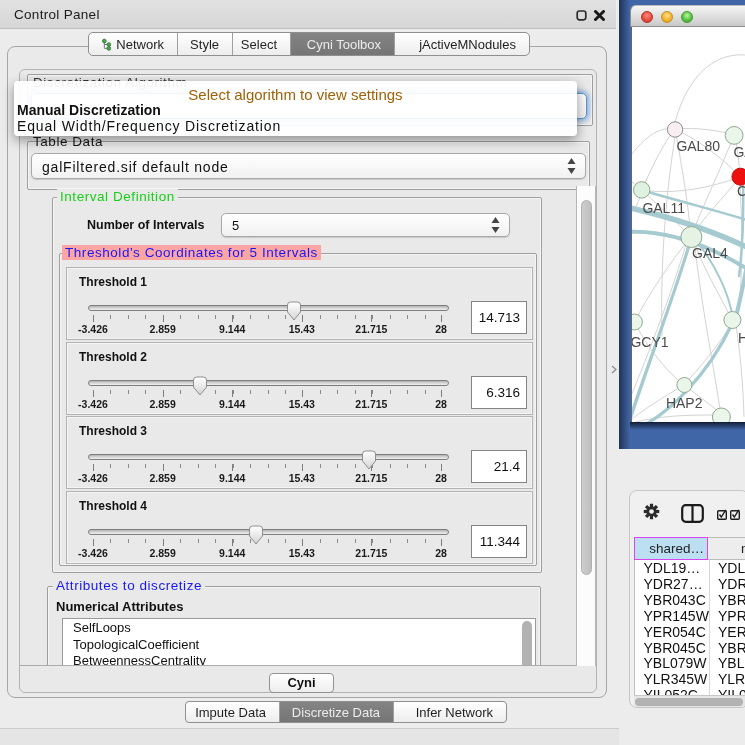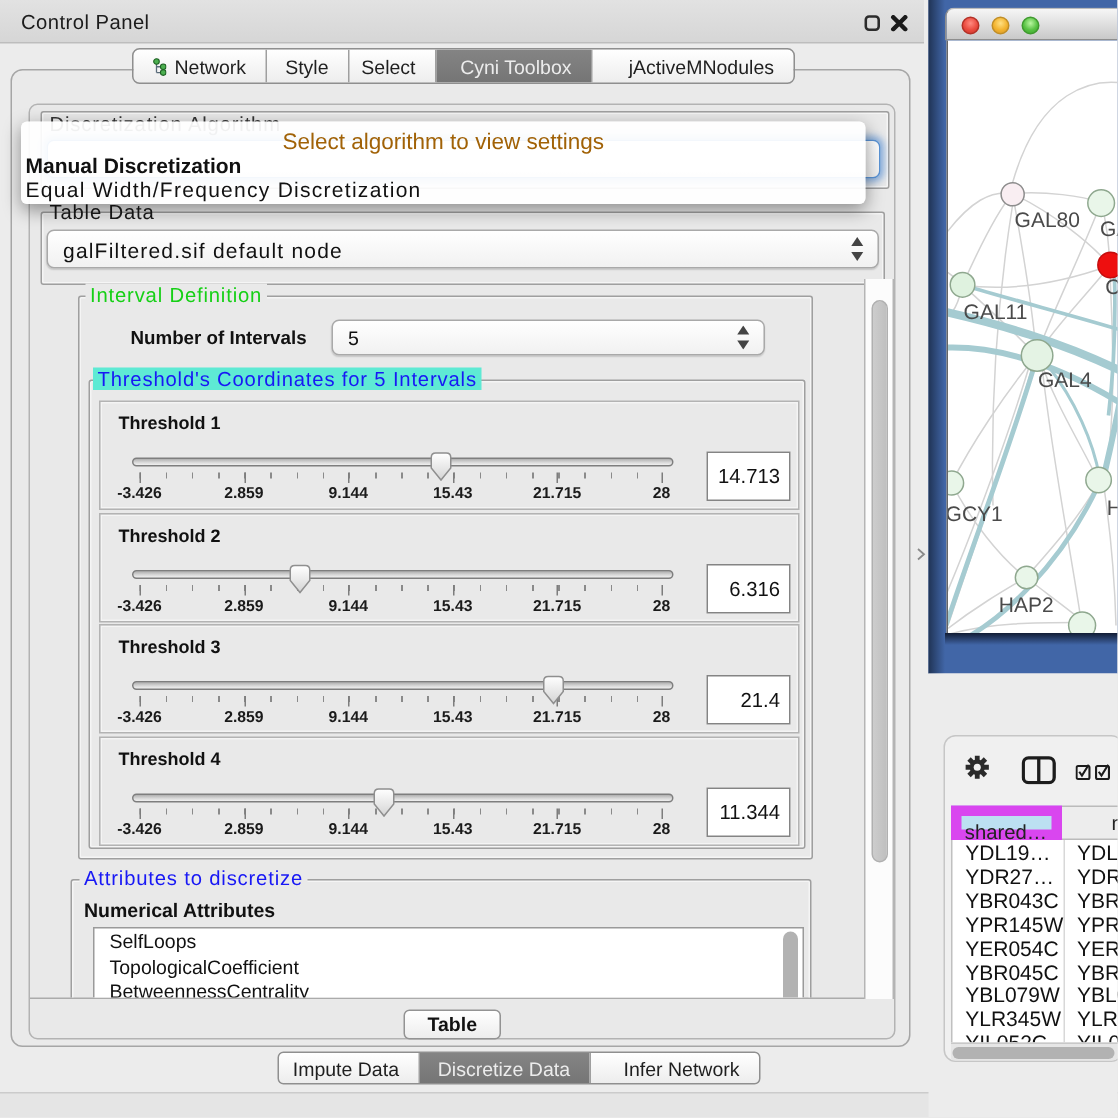--- a/index.html
+++ b/index.html
@@ -97,21 +97,21 @@
   <div style="position:absolute;left:67px;top:32px;font-size:12.5px;font-weight:bold;color:#111;">Number of Intervals</div>
   <div class="combo" style="left:201px;top:27px;width:289px;height:24px;">
     <span style="position:absolute;left:10px;top:4px;">5</span>
     <svg class="ar" viewBox="0 0 9 16">
         <path d="M4.5 0 L8.5 6 L0.5 6 Z" fill="#444"></path>
         <path d="M4.5 16 L8.5 10 L0.5 10 Z" fill="#444"></path>
       </svg>
   </div>
 
   <div class="group" style="left:38.5px;top:67px;width:478px;height:313px;"></div>
-  <div class="gl" style="left:42px;top:59px;color:#1818f5;background:#5eead4;">Threshold's Coordinates for 5 Intervals</div>
+  <div class="gl" style="left:42px;top:59px;color:#1818f5;background:#fca5a5;">Threshold's Coordinates for 5 Intervals</div>
   <div class="tpanel" style="top:81.0px;">
     <div class="tlabel">Threshold 1</div>
     <div class="groove"></div>
     <div class="ticks">
         <div style="position:absolute;left:0;top:0;width:349px;height:4px;background:repeating-linear-gradient(90deg,#8a8a8a 0,#8a8a8a 1px,transparent 1px,transparent 17.45px);"></div>
         <div class="tick" style="left:0px;height:7px;"></div>
         <div class="tick" style="left:69.6px;height:7px;"></div>
         <div class="tick" style="left:139.2px;height:7px;"></div>
         <div class="tick" style="left:208.8px;height:7px;"></div>
         <div class="tick" style="left:278.4px;height:7px;"></div>
@@ -237,21 +237,21 @@
 </div>
 
 <div id="popup" class="abs" style="left:14px;top:81px;width:563px;height:55px;
   background:rgba(255,255,255,0.93); border-radius:4px;
   box-shadow:0 4px 12px rgba(0,0,0,0.4); font-size:13px; color:#111;">
   <div style="position:absolute;left:0;right:0;top:5px;text-align:center;color:#a16207;font-size:15px;">Select algorithm to view settings</div>
   <div style="position:absolute;left:3px;top:20.5px;font-weight:bold;font-size:14px;">Manual Discretization</div>
   <div style="position:absolute;left:3px;top:36.5px;font-size:14px;letter-spacing:0.85px;">Equal Width/Frequency Discretization</div>
 </div>
 
-<div class="abs" style="left:269px;top:673px;width:65px;height:20px;background:linear-gradient(#ffffff,#ededed);border:1px solid #939393;border-radius:4px;font-size:13px;font-weight:600;color:#111;text-align:center;line-height:18px;">Table</div>
+<div class="abs" style="left:269px;top:673px;width:65px;height:20px;background:linear-gradient(#ffffff,#ededed);border:1px solid #939393;border-radius:4px;font-size:13px;font-weight:600;color:#111;text-align:center;line-height:18px;">Cyni</div>
 <div class="seg" style="left:146px;top:701px;height:22px;border-radius:4px;margin-left:39px;">
   <div class="s" style="width:94px;">Impute Data</div>
   <div class="s sel" style="width:114px;">Discretize Data</div>
   <div class="s" style="width:112px;">Infer Network</div>
 </div>
 <div class="abs" style="left:0;top:728px;width:745px;height:17px;background:#e5e5e5;border-top:1px solid #cbcbcb;"></div>
 
 <svg class="abs" style="left:610px;top:365px;" width="8" height="9" viewBox="0 0 8 9">
     <path d="M2 1 L6 4.5 L2 8" fill="none" stroke="#8a8a8a" stroke-width="1.2"></path>
   </svg>
@@ -356,21 +356,21 @@
       <rect x="1.2" y="1.2" width="20.6" height="16.6" rx="3.5" fill="none" stroke="#1c1c1c" stroke-width="2.2"></rect>
       <line x1="11.5" y1="1.5" x2="11.5" y2="17.5" stroke="#1c1c1c" stroke-width="2.2"></line>
     </svg>
     <svg style="position:absolute;left:87px;top:18px;" width="24" height="11" viewBox="0 0 24 11">
       <rect x="0.7" y="1.7" width="8.6" height="8.6" rx="1" fill="none" stroke="#1c1c1c" stroke-width="1.4"></rect>
       <path d="M2.5 5.5 L4.3 8 L8.8 0.8" fill="none" stroke="#1c1c1c" stroke-width="1.4"></path>
       <rect x="13.7" y="1.7" width="8.6" height="8.6" rx="1" fill="none" stroke="#1c1c1c" stroke-width="1.4"></rect>
       <path d="M15.5 5.5 L17.3 8 L21.8 0.8" fill="none" stroke="#1c1c1c" stroke-width="1.4"></path>
     </svg>
 
-    <div style="position:absolute;left:4px;top:46px;width:74px;height:23px;background:#bce0f2;border:7px solid #d946ef;font-size:13.5px;color:#222;text-align:right;padding-right:3px;line-height:22px;">shared…</div>
+    <div style="position:absolute;left:4px;top:46px;width:74px;height:23px;background:#bce0f2;border:1px solid #d946ef;font-size:13.5px;color:#222;text-align:right;padding-right:3px;line-height:22px;">shared…</div>
     <div style="position:absolute;left:78px;top:46px;width:42px;height:23px;background:#ededed;border:1px solid #bbb;border-left:none;font-size:13.5px;color:#222;line-height:22px;">
       <span style="position:absolute;left:33px;">na</span>
       </div>
 
     <div style="position:absolute;left:4px;top:69px;width:116px;height:135px;background:#fff;border-left:1px solid #c0c0c0;overflow:hidden;font-size:14px;color:#111;">
       <div style="position:absolute;left:74px;top:0;width:1px;height:135px;background:#d8d8d8;"></div>
       <div style="position:absolute;left:8.5px;top:1px;line-height:15.9px;">YDL19…<br>YDR27…<br>YBR043C<br>YPR145W<br>YER054C<br>YBR045C<br>YBL079W<br>YLR345W<br>YIL052C</div>
       <div style="position:absolute;left:83px;top:1px;line-height:15.9px;">YDL1<br>YDR2<br>YBR0<br>YPR1<br>YER0<br>YBR0<br>YBL0<br>YLR3<br>YIL0</div>
     </div>
 

